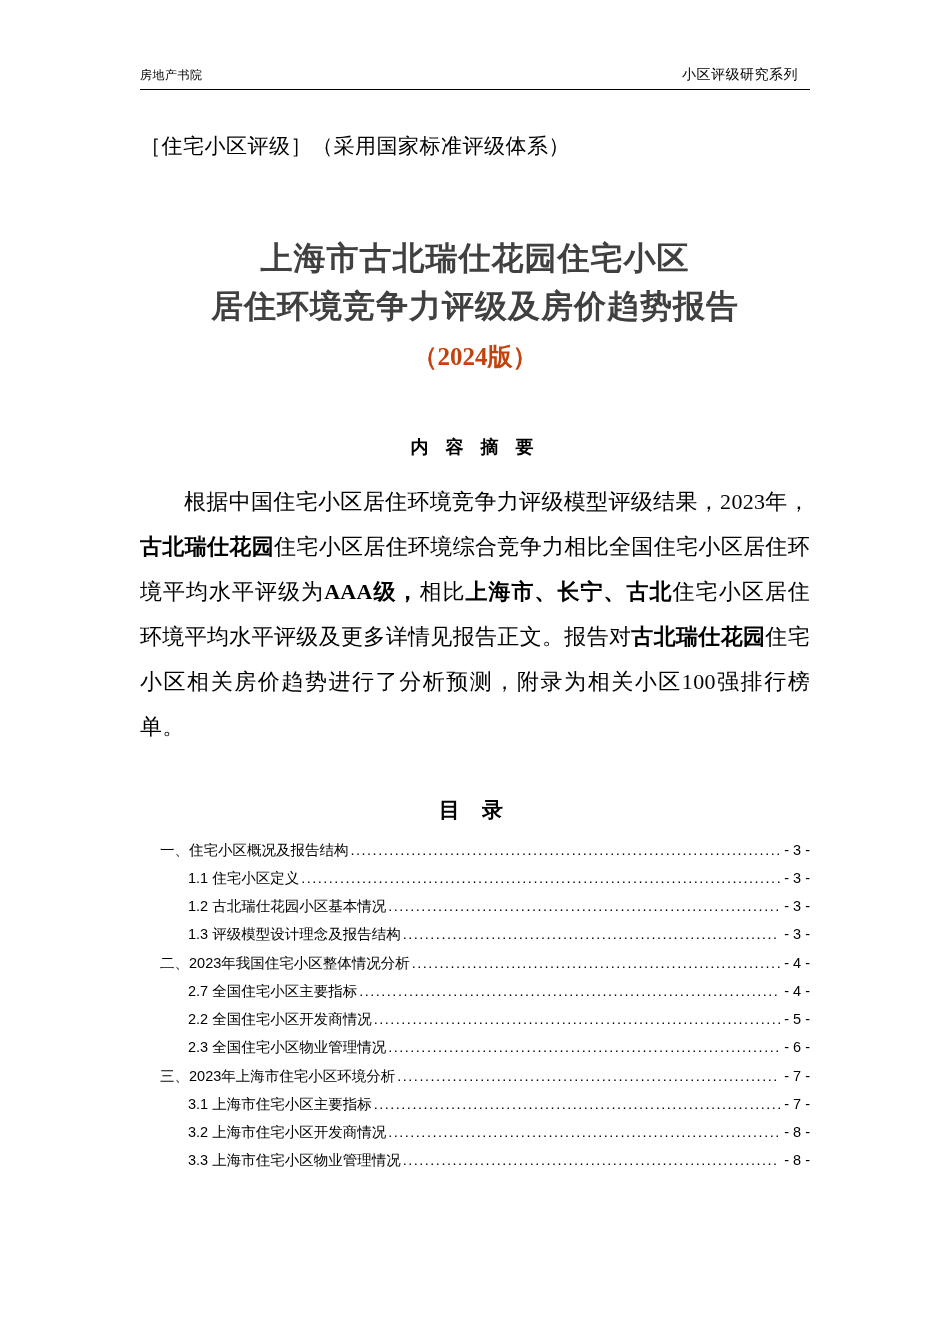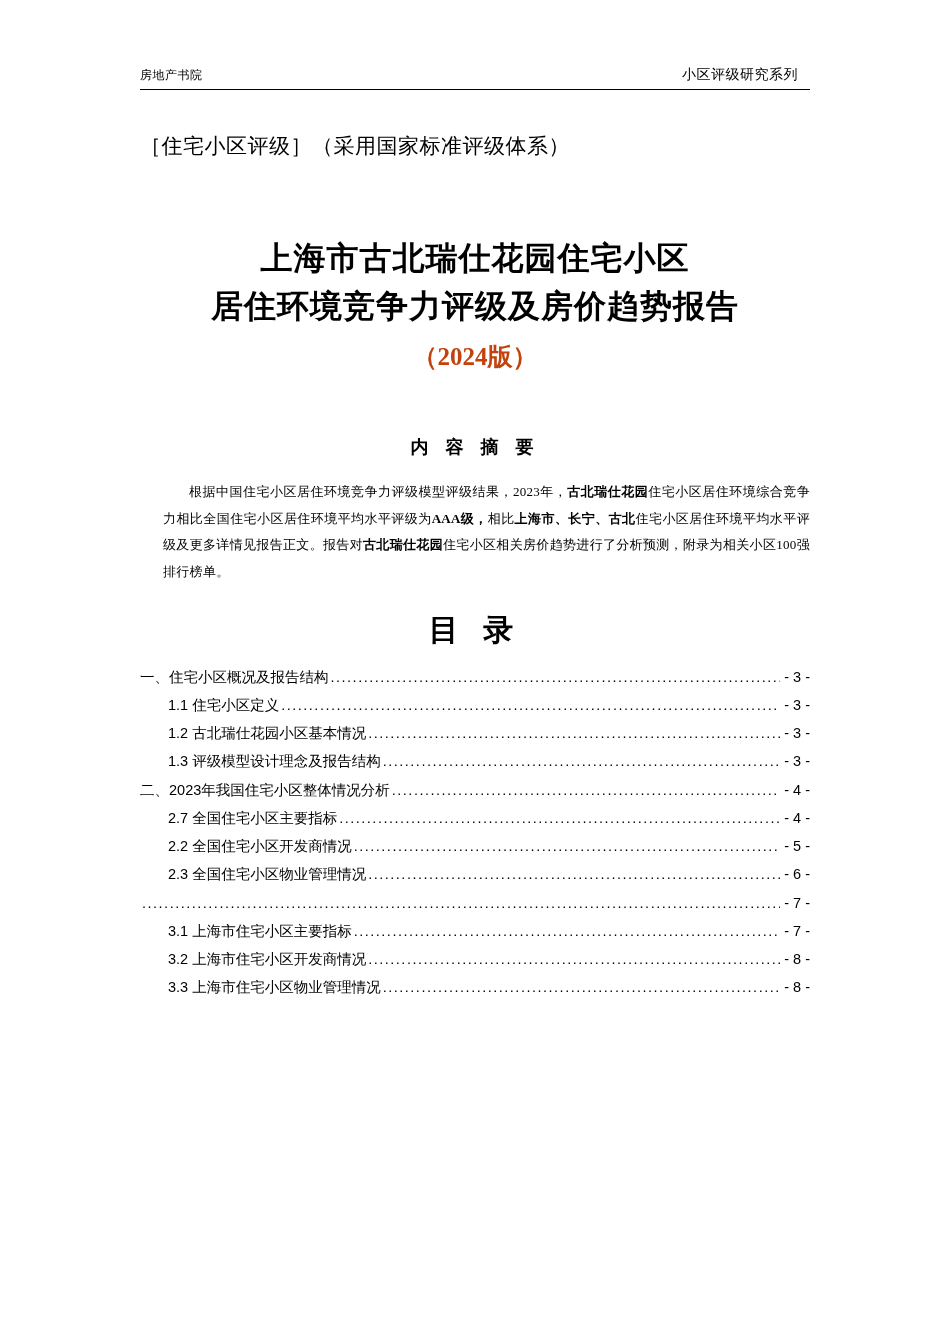--- a/index.html
+++ b/index.html
@@ -60,21 +60,21 @@
     font-family: Liberation Mono, monospace;
     letter-spacing: 0.5px;
   }
 
   
   .title-block {
     margin-top: 74px;
     text-align: center;
   }
   .title-line {
-    color: #000000;
+    color: #404040;
     font-weight: bold;
     font-size: 32px;
     line-height: 1.5;
     letter-spacing: 1px;
     font-family: "Liberation Serif", "DejaVu Serif", serif;
   }
   .title-version {
     color: #c2410c;
     font-weight: bold;
     font-size: 25px;
@@ -86,38 +86,37 @@
   .abstract-heading {
     text-align: center;
     font-weight: bold;
     font-size: 18px;
     margin-top: 62px;
     letter-spacing: 6px;
     font-family: "Liberation Sans", "DejaVu Sans", sans-serif;
   }
   .abstract-body {
     margin-top: 20px;
-    font-size: 13px;
+    font-size: 22px;
     line-height: 2.05;
     text-align: justify;
     text-justify: inter-ideograph;
     text-indent: 2em;
     letter-spacing: 0.3px;
-    margin-left: 23px;
   }
   .abstract-body b {
     font-weight: bold;
   }
 
   
   .toc-heading {
     text-align: center;
     font-weight: bold;
-    font-size: 30px;
-    margin-top: 24px;
+    font-size: 21px;
+    margin-top: 46px;
     letter-spacing: 8px;
     font-family: "Liberation Sans", "DejaVu Sans", sans-serif;
   }
   .toc {
     margin-top: 12px;
   }
   .toc-row {
     display: flex;
     align-items: baseline;
     font-family: "Liberation Sans", "DejaVu Sans", sans-serif;
@@ -126,20 +125,21 @@
     color: #000;
   }
   .toc-row.lvl1 {
     padding-left: 0;
   }
   .toc-row.lvl2 {
     padding-left: 28px;
   }
   .toc-label {
     white-space: nowrap;
+    margin-left: 20px;
   }
   .toc-dots {
     flex: 1;
     overflow: hidden;
     white-space: nowrap;
     margin: 0 2px;
     letter-spacing: 1.5px;
     color: #000;
   }
   .toc-page {
@@ -207,20 +207,21 @@
         <span class="toc-label">2.2 全国住宅小区开发商情况</span>
         <span class="toc-dots">................................................................................................................................................................</span>
         <span class="toc-page">- 5 -</span>
       </div>
       <div class="toc-row lvl2">
         <span class="toc-label">2.3 全国住宅小区物业管理情况</span>
         <span class="toc-dots">................................................................................................................................................................</span>
         <span class="toc-page">- 6 -</span>
       </div>
       <div class="toc-row lvl1">
+        <span class="toc-label">三、2023年上海市住宅小区环境分析</span>
         <span class="toc-dots">................................................................................................................................................................</span>
         <span class="toc-page">- 7 -</span>
       </div>
       <div class="toc-row lvl2">
         <span class="toc-label">3.1 上海市住宅小区主要指标</span>
         <span class="toc-dots">................................................................................................................................................................</span>
         <span class="toc-page">- 7 -</span>
       </div>
       <div class="toc-row lvl2">
         <span class="toc-label">3.2 上海市住宅小区开发商情况</span>

